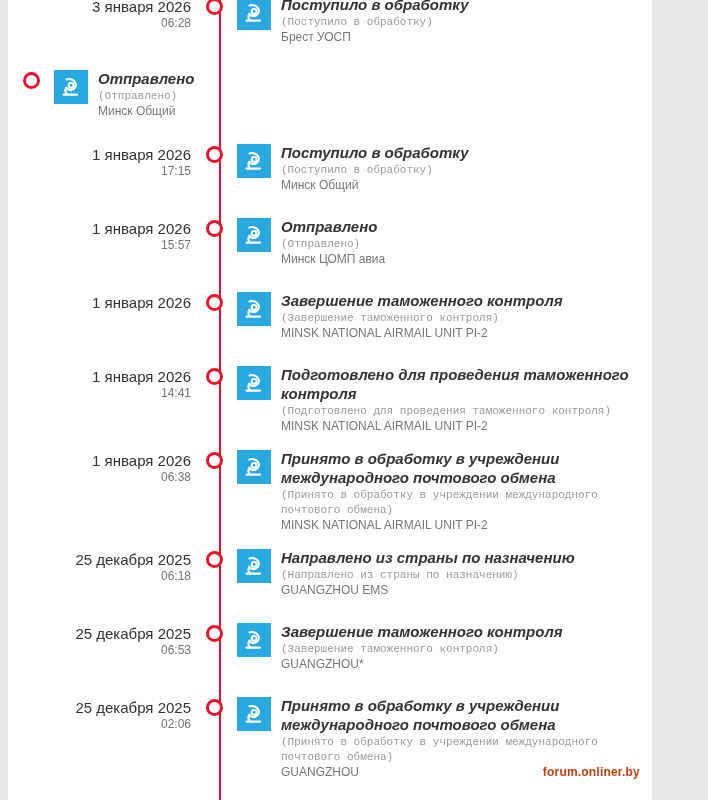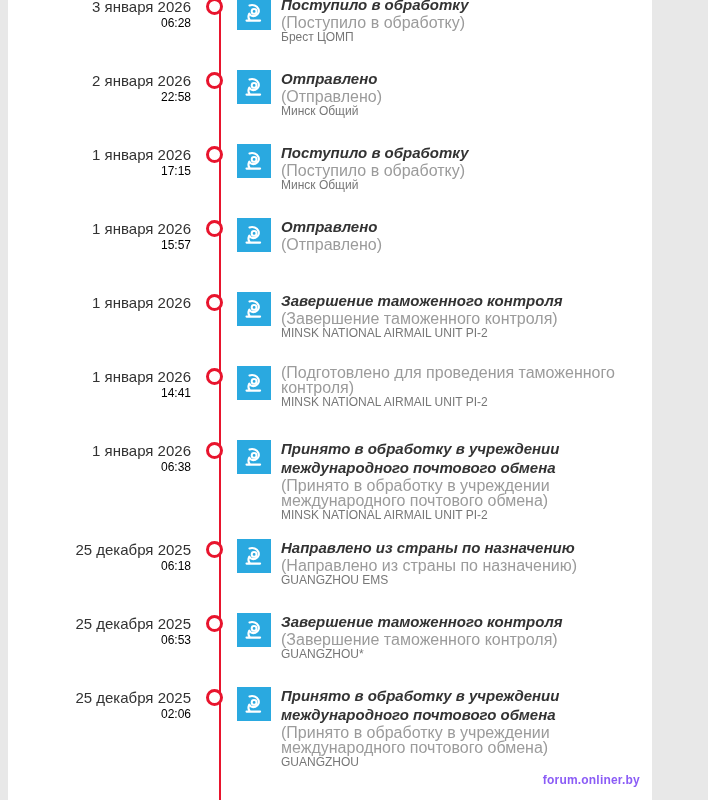--- a/index.html
+++ b/index.html
@@ -72,21 +72,21 @@
     padding-right: 0;
   }
   .event-date {
     font-size: 15px;
     color: #333333;
     line-height: 17px;
     white-space: nowrap;
   }
   .event-time {
     font-size: 12px;
-    color: #000000;
+    color: #737373;
     line-height: 15px;
     margin-top: 1px;
   }
   .event-marker-col {
     width: 46px;
     flex: 0 0 46px;
     position: relative;
     display: flex;
     justify-content: center;
     padding-top: 18px;
@@ -125,37 +125,38 @@
   }
   .event-title {
     font-size: 15px;
     font-weight: bold;
     font-style: italic;
     color: #333333;
     line-height: 19px;
     margin: 0 0 1px 0;
   }
   .event-sub {
-    font-size: 16px;
+    font-size: 11px;
     color: #9b9b9b;
     line-height: 15px;
     margin: 0;
+    font-family: Liberation Mono, monospace;
   }
   .event-office {
     font-size: 12px;
     color: #777777;
     line-height: 15px;
     margin: 0;
   }
   .watermark {
     position: absolute;
     right: 62px;
-    bottom: 10px;
+    bottom: 18px;
     background: rgba(255,255,255,0.75);
-    color: #8b5cf6;
+    color: #c2410c;
     font-size: 12px;
     font-weight: bold;
     padding: 3px 6px;
     letter-spacing: 0.2px;
   }
 </style>
 </head>
 <body>
 
 <div class="page">
@@ -180,28 +181,24 @@
                 <path d="M12.5 9.5c3.6-1.2 7.4 0.3 8.8 3.2 1.3 2.7 0.1 5.6-2.6 6.8-2.3 1-4.9 0.3-6.2-1.5" fill="none" stroke="#ffffff" stroke-width="2.1" stroke-linecap="round"></path>
                 <path d="M12.3 17.7c-1.1 1.9-1.1 4.2 0.2 6.1" fill="none" stroke="#ffffff" stroke-width="2.1" stroke-linecap="round"></path>
                 <circle cx="17.1" cy="15.4" r="2.4" fill="none" stroke="#ffffff" stroke-width="2"></circle>
                 <path d="M9.5 24.6h13.6" fill="none" stroke="#ffffff" stroke-width="2.1" stroke-linecap="round"></path>
               </svg>
             </span>
           </div>
           <div class="event-text-col">
             <div class="event-title">Поступило в обработку</div>
             <div class="event-sub">(Поступило в обработку)</div>
-            <div class="event-office">Брест ЦОМП</div>
-          </div>
-        </div>
-        <div class="event">
-          <div class="event-date-col">
-            <div class="event-date">2 января 2026</div>
-            <div class="event-time">22:58</div>
-          </div>
+            <div class="event-office">Брест УОСП</div>
+          </div>
+        </div>
+        <div class="event">
           <div class="event-marker-col">
             <span class="marker"></span>
           </div>
           <div class="event-icon-col">
             <span class="post-icon">
               <svg width="34" height="34" viewBox="0 0 34 34" aria-hidden="true">
                 <rect x="0" y="0" width="34" height="34" fill="#2aa9e0"></rect>
                 <path d="M12.5 9.5c3.6-1.2 7.4 0.3 8.8 3.2 1.3 2.7 0.1 5.6-2.6 6.8-2.3 1-4.9 0.3-6.2-1.5" fill="none" stroke="#ffffff" stroke-width="2.1" stroke-linecap="round"></path>
                 <path d="M12.3 17.7c-1.1 1.9-1.1 4.2 0.2 6.1" fill="none" stroke="#ffffff" stroke-width="2.1" stroke-linecap="round"></path>
                 <circle cx="17.1" cy="15.4" r="2.4" fill="none" stroke="#ffffff" stroke-width="2"></circle>
@@ -255,20 +252,21 @@
                 <path d="M12.5 9.5c3.6-1.2 7.4 0.3 8.8 3.2 1.3 2.7 0.1 5.6-2.6 6.8-2.3 1-4.9 0.3-6.2-1.5" fill="none" stroke="#ffffff" stroke-width="2.1" stroke-linecap="round"></path>
                 <path d="M12.3 17.7c-1.1 1.9-1.1 4.2 0.2 6.1" fill="none" stroke="#ffffff" stroke-width="2.1" stroke-linecap="round"></path>
                 <circle cx="17.1" cy="15.4" r="2.4" fill="none" stroke="#ffffff" stroke-width="2"></circle>
                 <path d="M9.5 24.6h13.6" fill="none" stroke="#ffffff" stroke-width="2.1" stroke-linecap="round"></path>
               </svg>
             </span>
           </div>
           <div class="event-text-col">
             <div class="event-title">Отправлено</div>
             <div class="event-sub">(Отправлено)</div>
+            <div class="event-office">Минск ЦОМП авиа</div>
           </div>
         </div>
         <div class="event">
           <div class="event-date-col">
             <div class="event-date">1 января 2026</div>
           </div>
           <div class="event-marker-col">
             <span class="marker"></span>
           </div>
           <div class="event-icon-col">
@@ -301,20 +299,21 @@
               <svg width="34" height="34" viewBox="0 0 34 34" aria-hidden="true">
                 <rect x="0" y="0" width="34" height="34" fill="#2aa9e0"></rect>
                 <path d="M12.5 9.5c3.6-1.2 7.4 0.3 8.8 3.2 1.3 2.7 0.1 5.6-2.6 6.8-2.3 1-4.9 0.3-6.2-1.5" fill="none" stroke="#ffffff" stroke-width="2.1" stroke-linecap="round"></path>
                 <path d="M12.3 17.7c-1.1 1.9-1.1 4.2 0.2 6.1" fill="none" stroke="#ffffff" stroke-width="2.1" stroke-linecap="round"></path>
                 <circle cx="17.1" cy="15.4" r="2.4" fill="none" stroke="#ffffff" stroke-width="2"></circle>
                 <path d="M9.5 24.6h13.6" fill="none" stroke="#ffffff" stroke-width="2.1" stroke-linecap="round"></path>
               </svg>
             </span>
           </div>
           <div class="event-text-col">
+            <div class="event-title">Подготовлено для проведения таможенного контроля</div>
             <div class="event-sub">(Подготовлено для проведения таможенного контроля)</div>
             <div class="event-office">MINSK NATIONAL AIRMAIL UNIT PI-2</div>
           </div>
         </div>
         <div class="event">
           <div class="event-date-col">
             <div class="event-date">1 января 2026</div>
             <div class="event-time">06:38</div>
           </div>
           <div class="event-marker-col">

